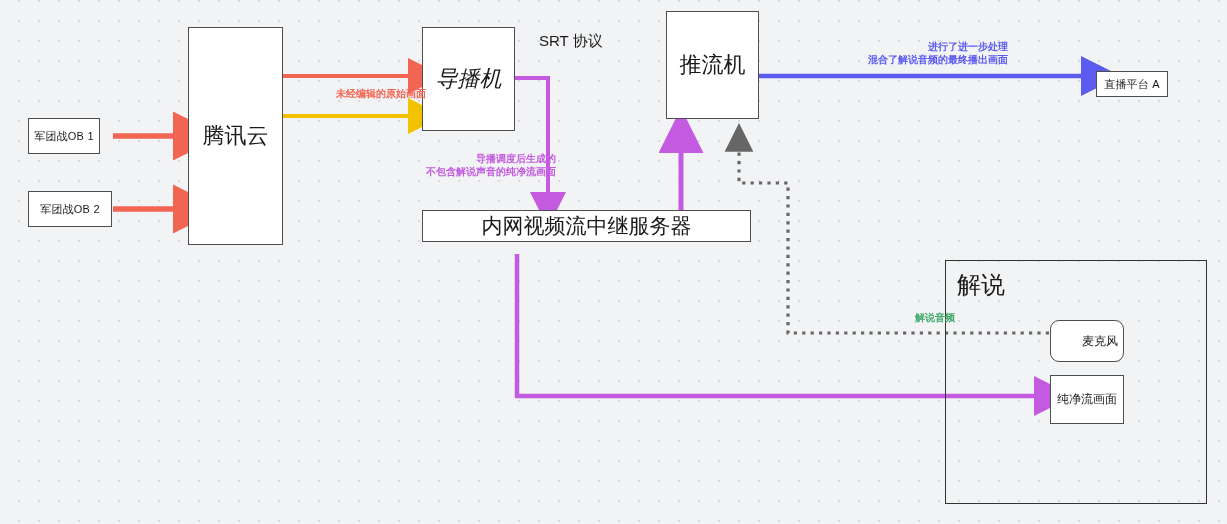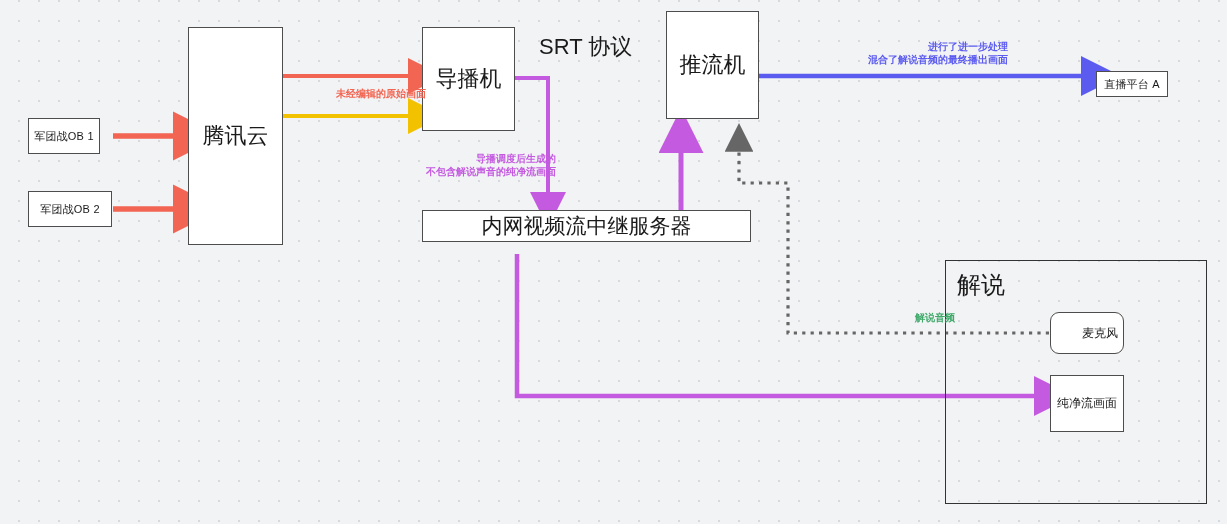--- a/index.html
+++ b/index.html
@@ -39,21 +39,21 @@
   .edge-label{
     position:absolute;
     z-index:5;
     text-align:right;
     line-height:13px;
     font-size:10px;
     font-weight:bold;
     white-space:nowrap;
     pointer-events:none;
   }
-  .srt{position:absolute;z-index:4;font-size:22px;color:#1a1a1a;}
+  .srt{position:absolute;z-index:4;font-size:15px;color:#1a1a1a;}
 </style>
 </head>
 <body>
 
 <div id="canvas">
 
   <svg class="layer">
     <defs>
       <marker id="ah-red" markerWidth="9" markerHeight="9" refX="1" refY="4.5" orient="auto" markerUnits="strokeWidth">
         <path d="M0,0 L9,4.5 L0,9 z" fill="#f26552"></path>
@@ -127,25 +127,25 @@
 
   <div class="node plain" style="left:945px;top:260px;width:262px;height:244px;background:transparent;"></div>
   <div class="grouplabel t-group" style="left:957px;top:269px;">解说</div>
 
   <div class="node t-xs" style="left:28px;top:118px;width:72px;height:36px;">军团战OB 1</div>
 
   <div class="node t-xs" style="left:28px;top:191px;width:84px;height:36px;">军团战OB 2</div>
 
   <div class="node t-xl" style="left:188px;top:27px;width:95px;height:218px;">腾讯云</div>
 
-  <div class="node t-xl" style="left:422px;top:27px;width:93px;height:104px;">导播机</div>
+  <div class="node t-xl" style="left:422px;top:27px;width:93px;height:104px;font-style:italic;">导播机</div>
 
   <div class="node t-xl" style="left:666px;top:11px;width:93px;height:108px;">推流机</div>
 
   <div class="node t-lg" style="left:422px;top:210px;width:329px;height:32px;">内网视频流中继服务器</div>
 
   <div class="node t-xs" style="left:1096px;top:71px;width:72px;height:26px;">直播平台 A</div>
 
-  <div class="node rounded t-sm" style="left:1050px;top:312px;width:74px;height:42px;padding-left:26px;">麦克风</div>
+  <div class="node rounded t-sm" style="left:1050px;top:320px;width:74px;height:42px;padding-left:26px;">麦克风</div>
 
-  <div class="node t-sm" style="left:1050px;top:375px;width:74px;height:57px;">纯净流画面</div>
+  <div class="node t-sm" style="left:1050px;top:375px;width:74px;height:49px;">纯净流画面</div>
 
 </div>
 
 </body></html>

